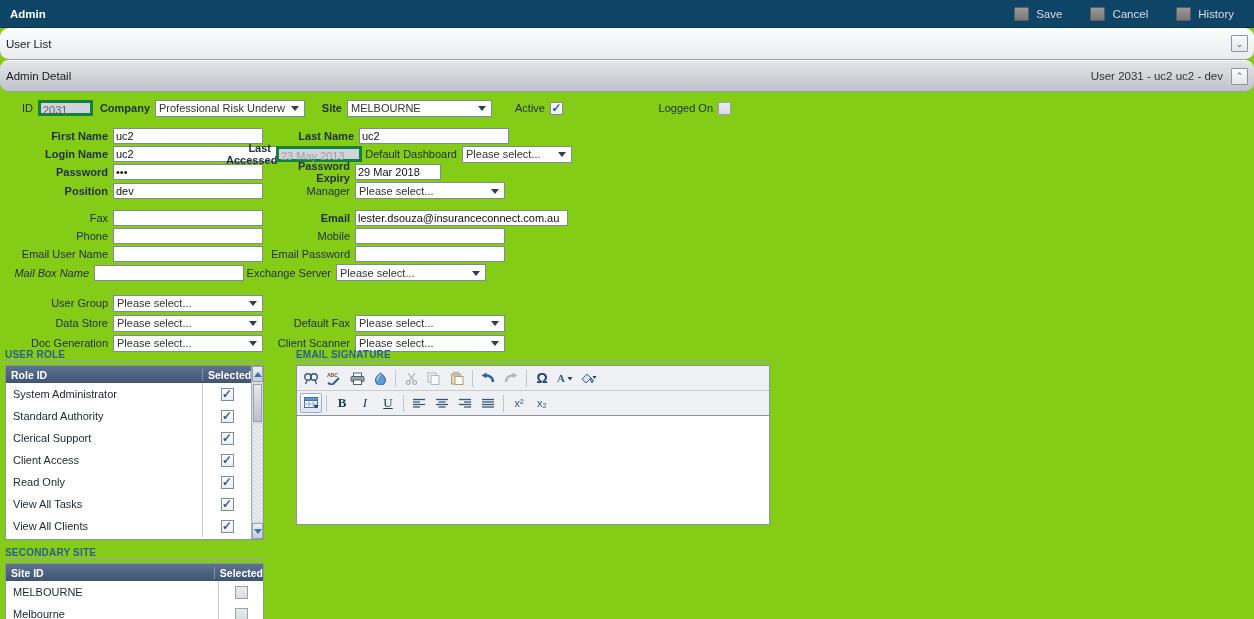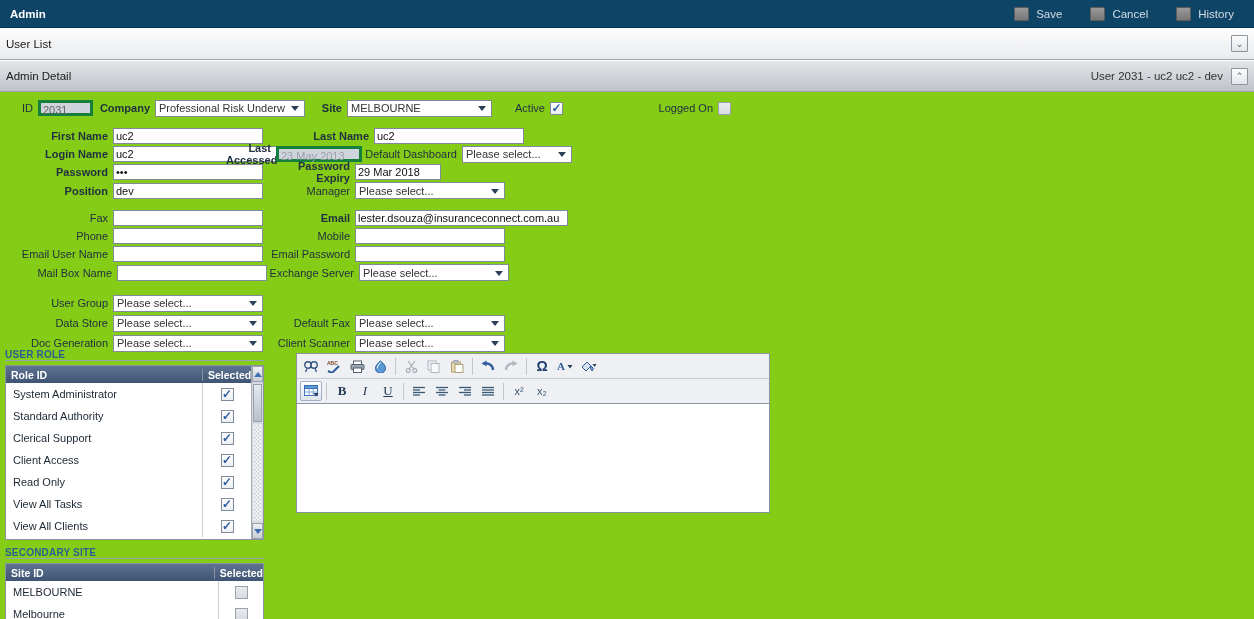--- a/index.html
+++ b/index.html
@@ -30,20 +30,21 @@
     width: 15px; height: 14px;
     background: linear-gradient(#9a9a9a, #777777);
     border: 1px solid #5d5d5d; border-radius: 1px;
   }
 
   
   .panel-head {
     height: 32px; display: flex; align-items: center;
     padding: 12px 6px; font-size: 11.5px; color: #1a1a1a;
     border-bottom: 1px solid #9aa2ad;
+    border-radius: 9px;
   }
   .panel-head.lite { background: linear-gradient(#fdfdfd, #e9ebee); }
   .panel-head.dark { background: linear-gradient(#e3e5e8, #bfc3c9); border-top: 1px solid #ffffff; }
   .panel-head .ph-title { flex: 1; }
   .panel-head .ph-right { color: #333; padding-right: 8px; }
   .chev {
     width: 17px; height: 17px; border: 1px solid #8d949f; background: linear-gradient(#fbfbfb,#e4e6ea);
     display: inline-flex; align-items: center; justify-content: center;
     color: #4e5864; font-size: 9px; cursor: pointer; border-radius: 1px;
   }
@@ -187,21 +188,21 @@
       <div class="cb checked"></div>
       <div class="lbl" style="width:155px;">Logged On</div>
       <div class="cb dim"></div>
     </div>
 
     <div style="height:9px;"></div>
 
     <div class="row">
       <div class="lbl req" style="width:113px;">First Name</div>
       <div class="fld" style="width:150px;">uc2</div>
-      <div class="lbl req" style="width:111px;">Last Name</div>
+      <div class="lbl req" style="width:96px;">Last Name</div>
       <div class="fld" style="width:150px;">uc2</div>
     </div>
 
     <div class="row">
       <div class="lbl req" style="width:113px;">Login Name</div>
       <div class="fld" style="width:192px;">uc2</div>
       <div class="lbl req" style="width:50px;margin-left:-79px;">Last Accessed</div>
       <div class="fld ro grayval" style="width:86px;">23 May 2013</div>
       <div class="lbl" style="width:100px;">Default Dashboard</div>
       <div class="sel" style="width:110px;">
@@ -244,21 +245,21 @@
     </div>
 
     <div class="row">
       <div class="lbl" style="width:113px;">Email User Name</div>
       <div class="fld" style="width:150px;"></div>
       <div class="lbl" style="width:92px;">Email Password</div>
       <div class="fld" style="width:150px;"></div>
     </div>
 
     <div class="row" style="height:19px;">
-      <div class="lbl" style="width:117px;">Mail Box Name</div>
+      <div class="lbl" style="width:94px;font-style:italic;">Mail Box Name</div>
       <div class="fld" style="width:150px;"></div>
       <div class="lbl" style="width:92px;">Exchange Server</div>
       <div class="sel" style="width:150px;">
         <span class="selval">Please select...</span>
         <span class="caret"></span>
       </div>
     </div>
 
     <div style="height:11px;"></div>
 
@@ -381,20 +382,21 @@
           <div class="c1" style="width:212px;">Melbourne</div>
           <div class="c2" style="flex:1;">
               <span class="cb dim"></span>
             </div>
         </div>
       </div>
     </div>
   </div>
 
   <div style="position:absolute; left:296px; top:349px; width:474px;">
+    <div class="section-cap">EMAIL SIGNATURE</div>
 
     <div class="editor-wrap" style="margin-top:4px;">
 
       <div class="tbar">
         <div class="ic">
           <svg width="15" height="13" viewBox="0 0 15 13">
               <circle cx="4" cy="5" r="3.2" fill="none" stroke="#33557f" stroke-width="1.4"></circle>
               <circle cx="10" cy="5" r="3.2" fill="none" stroke="#33557f" stroke-width="1.4"></circle>
               <path d="M3 8.5 L1.5 12 M11 8.5 L12.5 12" stroke="#33557f" stroke-width="1.3"></path>
             </svg>

